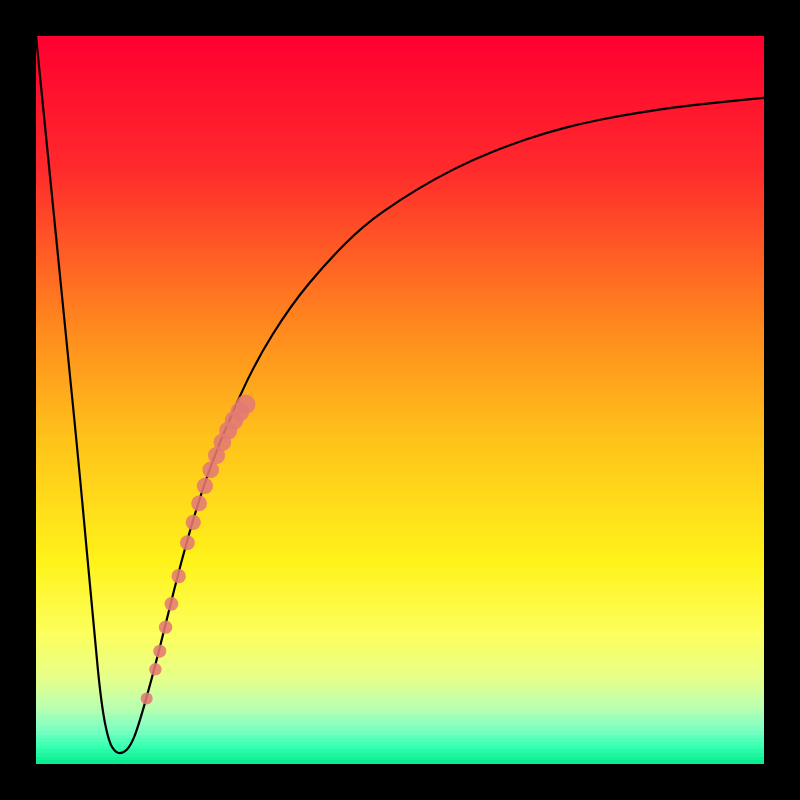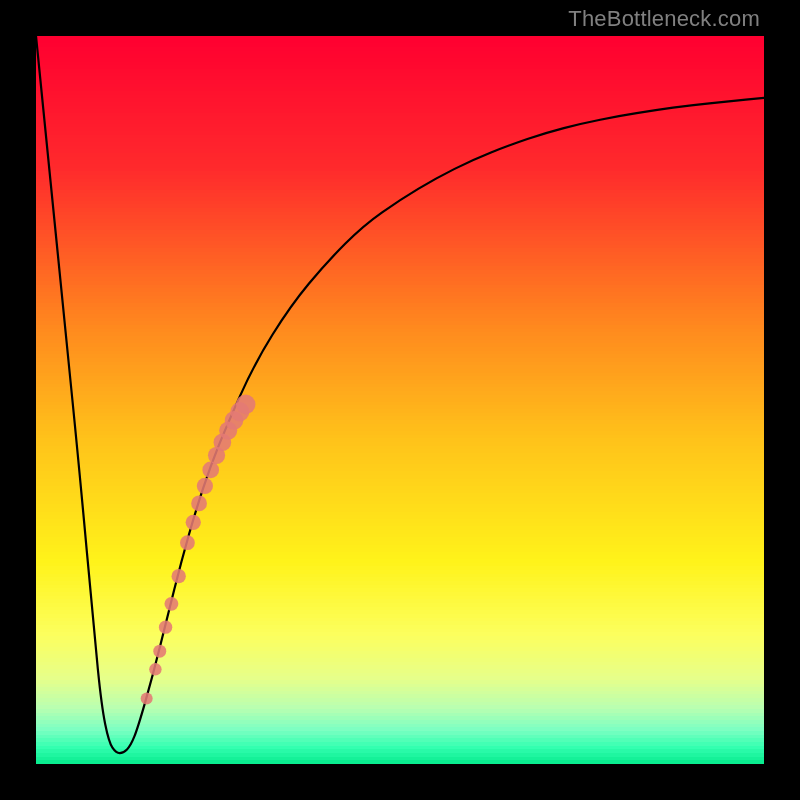--- a/index.html
+++ b/index.html
@@ -48,21 +48,20 @@
     font-size: 22px;
     font-weight: 400;
     letter-spacing: 0.2px;
     user-select: none;
   }
 </style>
 </head>
 <body>
 
 <div class="frame">
-  <div class="watermark">TheBottleneck.com</div>
   <div class="plot-area">
     <div class="gradient">
         <div class="stripe" style="top: 0px; height: 4.64px; background: rgb(255, 0, 48);"></div>
         <div class="stripe" style="top: 3.65829px; height: 4.64px; background: rgb(255, 1, 48);"></div>
         <div class="stripe" style="top: 7.31658px; height: 4.64px; background: rgb(255, 2, 48);"></div>
         <div class="stripe" style="top: 10.9749px; height: 4.64px; background: rgb(255, 4, 48);"></div>
         <div class="stripe" style="top: 14.6332px; height: 4.64px; background: rgb(255, 5, 48);"></div>
         <div class="stripe" style="top: 18.2915px; height: 4.64px; background: rgb(255, 6, 47);"></div>
         <div class="stripe" style="top: 21.9497px; height: 4.64px; background: rgb(255, 7, 47);"></div>
         <div class="stripe" style="top: 25.608px; height: 4.64px; background: rgb(255, 8, 47);"></div>

